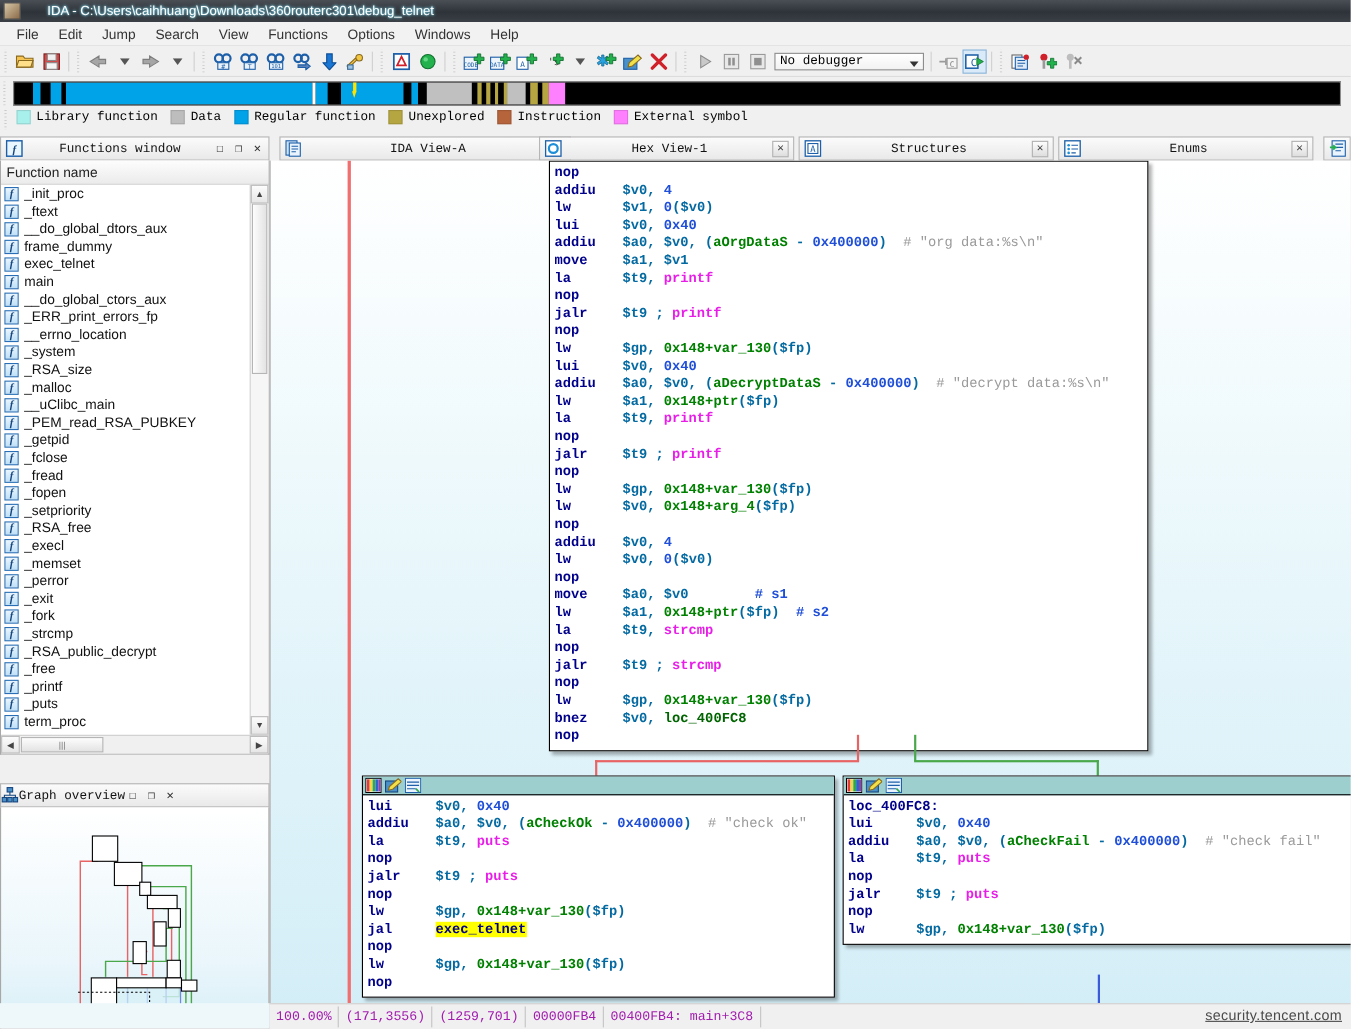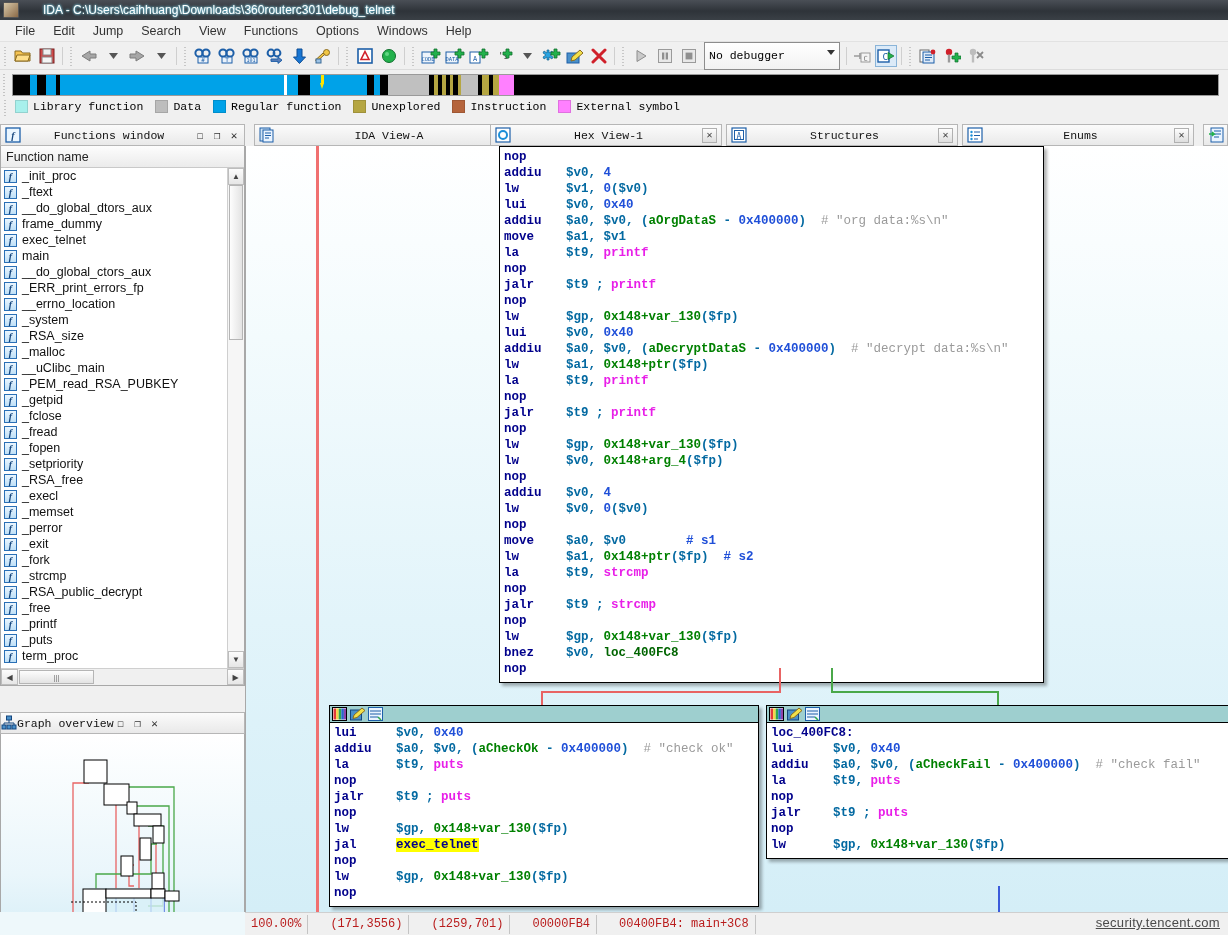--- a/index.html
+++ b/index.html
@@ -45,21 +45,21 @@
     display:flex; align-items:center;
   }
   .grip{ width:7px; height:22px; margin:0 2px;
     background:repeating-linear-gradient(180deg,#b9b9b9 0 1px,transparent 1px 3px);
     background-size:2px 3px; background-position:2px 2px; background-repeat:repeat-y;
     opacity:.75; flex:0 0 auto;}
   .tbtn{ width:22px; height:22px; margin:0 1px; flex:0 0 auto;
     display:flex; align-items:center; justify-content:center; position:relative;}
   .tbsep{ width:1px; height:18px; background:#cfcfcf; margin:0 3px; flex:0 0 auto;}
   .dbgsel{
-    width:136px; height:28px; margin:0 3px; flex:0 0 auto;
+    width:136px; height:16px; margin:0 3px; flex:0 0 auto;
     border:1px solid #8d8d8d; background:linear-gradient(180deg,#ffffff,#f2f2f2);
     font-family:"Liberation Mono", monospace; font-size:11.5px; color:#000;
     display:flex; align-items:center; padding-left:4px; position:relative;
   }
   .dbgsel .arr{ position:absolute; right:4px; top:7px; width:0;height:0;
     border-left:4px solid transparent;border-right:4px solid transparent;border-top:5px solid #333;}
 
   
   .navband{
     position:absolute; left:0; top:70px; width:1228px; height:30px;
@@ -172,21 +172,21 @@
 
   .edge{ position:absolute; }
   .eh{ position:absolute; height:2px; }
   .ev{ position:absolute; width:2px; }
   .ahead{ position:absolute; width:0;height:0;
     border-left:6px solid transparent; border-right:6px solid transparent; }
 
   
   .statusbar{ position:absolute; left:245px; top:912px; width:983px; height:23px;
     background:#f0f0f0; border-top:1px solid #cfcfcf; display:flex; align-items:center;
-    font-family:"Liberation Mono", monospace; font-size:12px; color:#b91c1c;gap:16px; }
+    font-family:"Liberation Mono", monospace; font-size:12px; color:#a21caf; }
   .sbcell{ padding:0 6px; border-right:1px solid #c4c4c4; height:19px;
     display:flex; align-items:center; white-space:nowrap; }
   .watermark{ position:absolute; right:8px; top:915px; font-size:13px;
     font-family:"Liberation Sans", sans-serif; color:#4a4a4a;
     text-decoration:underline; letter-spacing:.3px; }
   .leftfill{ position:absolute; left:0; top:912px; width:245px; height:23px; background:#eef8fb; }
   svg{ display:block; }
 </style>
 </head>
 <body>

